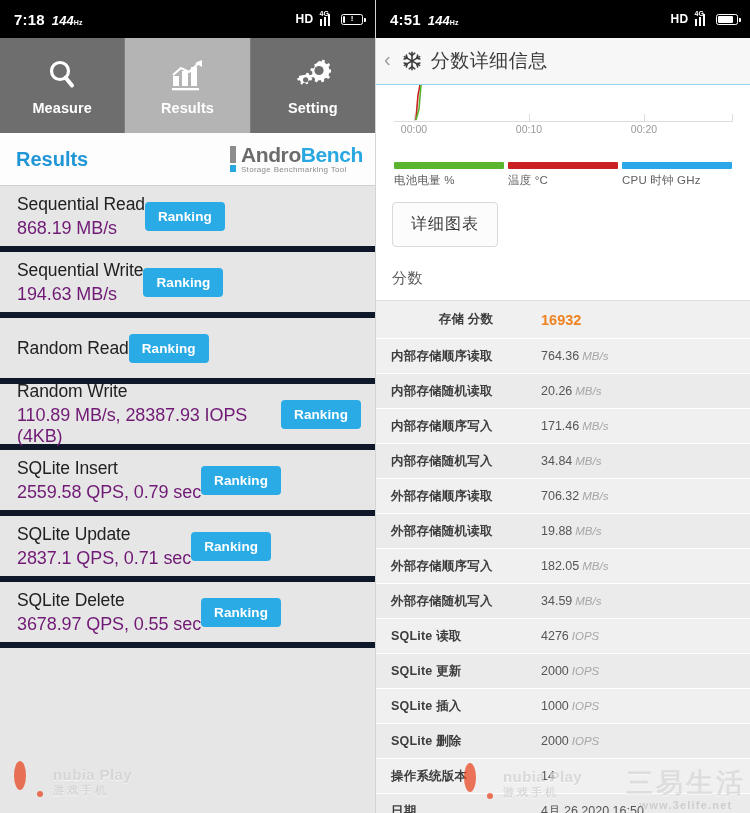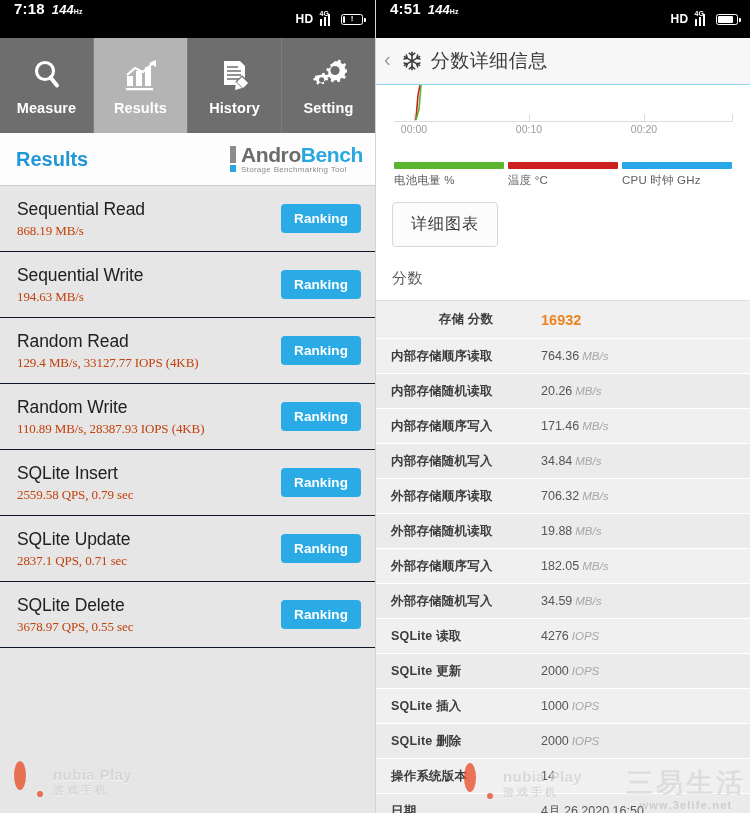--- a/index.html
+++ b/index.html
@@ -10,21 +10,21 @@
     overflow: hidden;
   }
   .screen { position: relative; width: 750px; height: 813px; display: flex; }
   .pane { width: 375px; height: 813px; position: relative; overflow: hidden; }
   .pane-left { background: #e6e6e6; }
   .pane-right { background: #ffffff; border-left: 1px solid #d4d4d4; }
 
   
   .statusbar {
     height: 38px; background: #000; color: #fff;
-    display: flex; justify-content: space-between;
+    display: flex; align-items: center; justify-content: space-between;
     padding: 0 12px 0 14px;
   }
   .sb-left { display: flex; align-items: baseline; gap: 7px; }
   .sb-time { font-size: 15px; font-weight: 600; letter-spacing: .2px; }
   .sb-hz { font-size: 13px; font-weight: 700; font-style: italic; letter-spacing: .1px; }
   .sb-hz sub { font-size: 7px; font-style: normal; font-weight: 600; vertical-align: baseline; }
   .sb-right { display: flex; align-items: center; gap: 6px; }
   .sb-hd { font-size: 12px; font-weight: 700; letter-spacing: .3px; }
   .net { position: relative; display: flex; align-items: flex-end; gap: 1.5px; height: 13px; padding-right: 1px;}
   .net i { display: block; width: 2.5px; background: #fff; }
@@ -67,26 +67,26 @@
   .logo-bars i:last-child { height: 7px; background: #29a7e1; }
   .logo-text { line-height: 1; }
   .logo-main { font-size: 21px; font-weight: 700; letter-spacing: -.4px; }
   .logo-main .a { color: #6b6b6b; }
   .logo-main .b { color: #29a7e1; }
   .logo-sub { font-size: 8px; color: #8c8c8c; letter-spacing: .3px; margin-top: 1px; }
 
   
   .res-list { background: #e6e6e6; }
   .res-row {
-    height: 66px; display: flex; align-items: center; justify-content: space-between;
-    padding: 0 14px 0 17px; border-bottom: 1px solid #0f172a;
+    height: 66px; display: flex; align-items: center; justify-content: flex-start;
+    padding: 0 14px 0 17px; border-bottom: 6px solid #0f172a;
   }
   .res-txt { display: flex; flex-direction: column; gap: 3px; }
   .res-name { font-size: 17.5px; color: #212121; letter-spacing: -.1px; }
-  .res-val { font-size: 13px; color: #c2410c; letter-spacing: -.1px; font-family: Liberation Serif, serif; }
+  .res-val { font-size: 18px; color: #701a75; letter-spacing: -.1px; }
   .rank-btn {
     background: #2aabe6; color: #fff; font-size: 13.5px; font-weight: 700;
     border-radius: 4px; padding: 7px 13px; border: none; letter-spacing: .1px;
   }
 
   
   .nubia { position: absolute; display: flex; align-items: center; gap: 9px; opacity: .72; pointer-events: none; }
   .nubia-mark { width: 30px; height: 30px; position: relative; }
   .nubia-mark .ring {
     width: 26px; height: 26px; border-radius: 50%;
@@ -196,36 +196,20 @@
             <rect x="22" y="8" width="6" height="19" fill="#fff"></rect>
             <polyline points="4,16 12,9 20,13 31,3" fill="none" stroke="#fff" stroke-width="2.2"></polyline>
             <polygon points="33,1 33,8 26,4" fill="#fff"></polygon>
             <rect x="3" y="29" width="27" height="2.3" fill="#fff"></rect>
           </svg>
         </span>
         <span class="tab-label">Results</span>
       </div>
       <div class="tab">
         <span class="tab-icon">
-          <svg width="34" height="34" viewBox="0 0 34 34">
-            <path d="M6 3 h16 l5 5 v19 h-21 z" fill="#fff"></path>
-            <g stroke="#6e6e6e" stroke-width="1.5">
-              <line x1="9" y1="9" x2="20" y2="9"></line>
-                <line x1="9" y1="13" x2="23" y2="13"></line>
-              <line x1="9" y1="17" x2="23" y2="17"></line>
-                <line x1="9" y1="21" x2="23" y2="21"></line>
-            </g>
-            <polygon points="24,18 31,25 25,31 18,24" fill="#fff" stroke="#6e6e6e" stroke-width="1.2"></polygon>
-            <polygon points="18,24 24,30 17,32" fill="#fff"></polygon>
-          </svg>
-        </span>
-        <span class="tab-label">History</span>
-      </div>
-      <div class="tab">
-        <span class="tab-icon">
           <svg width="36" height="34" viewBox="0 0 36 34">
             <g fill="#fff">
               <path d="M24 3 l2.6.6 .9-2.1 2.4 1-.3 2.3 2.2 1.5 1.9-1.3 1.5 2.1-1.6 1.7 .8 2.6 2.3.3v2.6l-2.3.4-.9 2.5 1.5 1.8-1.7 2-2-1.3-2.3 1.4 .2 2.3-2.5.8-1-2.1-2.6.4-1.3 1.9-2.2-1.3 .6-2.2-1.8-1.9-2.2.7-.9-2.4 2-1.1v-2.6l-2.1-1 .8-2.5 2.3.5 1.6-1.9-.8-2.1 2.2-1.2z"></path>
               <circle cx="24" cy="12.5" r="4.6" fill="#6e6e6e"></circle>
               <path d="M9 17 l2-.4 .5-1.9 2 .2 .6 1.9 2 .5-.2 2 1.4 1.4-1 1.8-1.9-.3-1.5 1.4 .3 1.9-1.9.8-1.2-1.5-2 .3-1 1.6-1.7-1 .5-1.9-1.3-1.5-1.9.3-.5-2 1.8-.8 .2-2z"></path>
               <circle cx="10.6" cy="21.8" r="2.6" fill="#6e6e6e"></circle>
             </g>
           </svg>
         </span>
         <span class="tab-label">Setting</span>
@@ -257,21 +241,20 @@
         <div class="res-row">
           <div class="res-txt">
             <span class="res-name">Sequential Write</span>
             <span class="res-val">194.63 MB/s</span>
           </div>
           <button class="rank-btn">Ranking</button>
         </div>
         <div class="res-row">
           <div class="res-txt">
             <span class="res-name">Random Read</span>
-            <span class="res-val">129.4 MB/s, 33127.77 IOPS (4KB)</span>
           </div>
           <button class="rank-btn">Ranking</button>
         </div>
         <div class="res-row">
           <div class="res-txt">
             <span class="res-name">Random Write</span>
             <span class="res-val">110.89 MB/s, 28387.93 IOPS (4KB)</span>
           </div>
           <button class="rank-btn">Ranking</button>
         </div>

